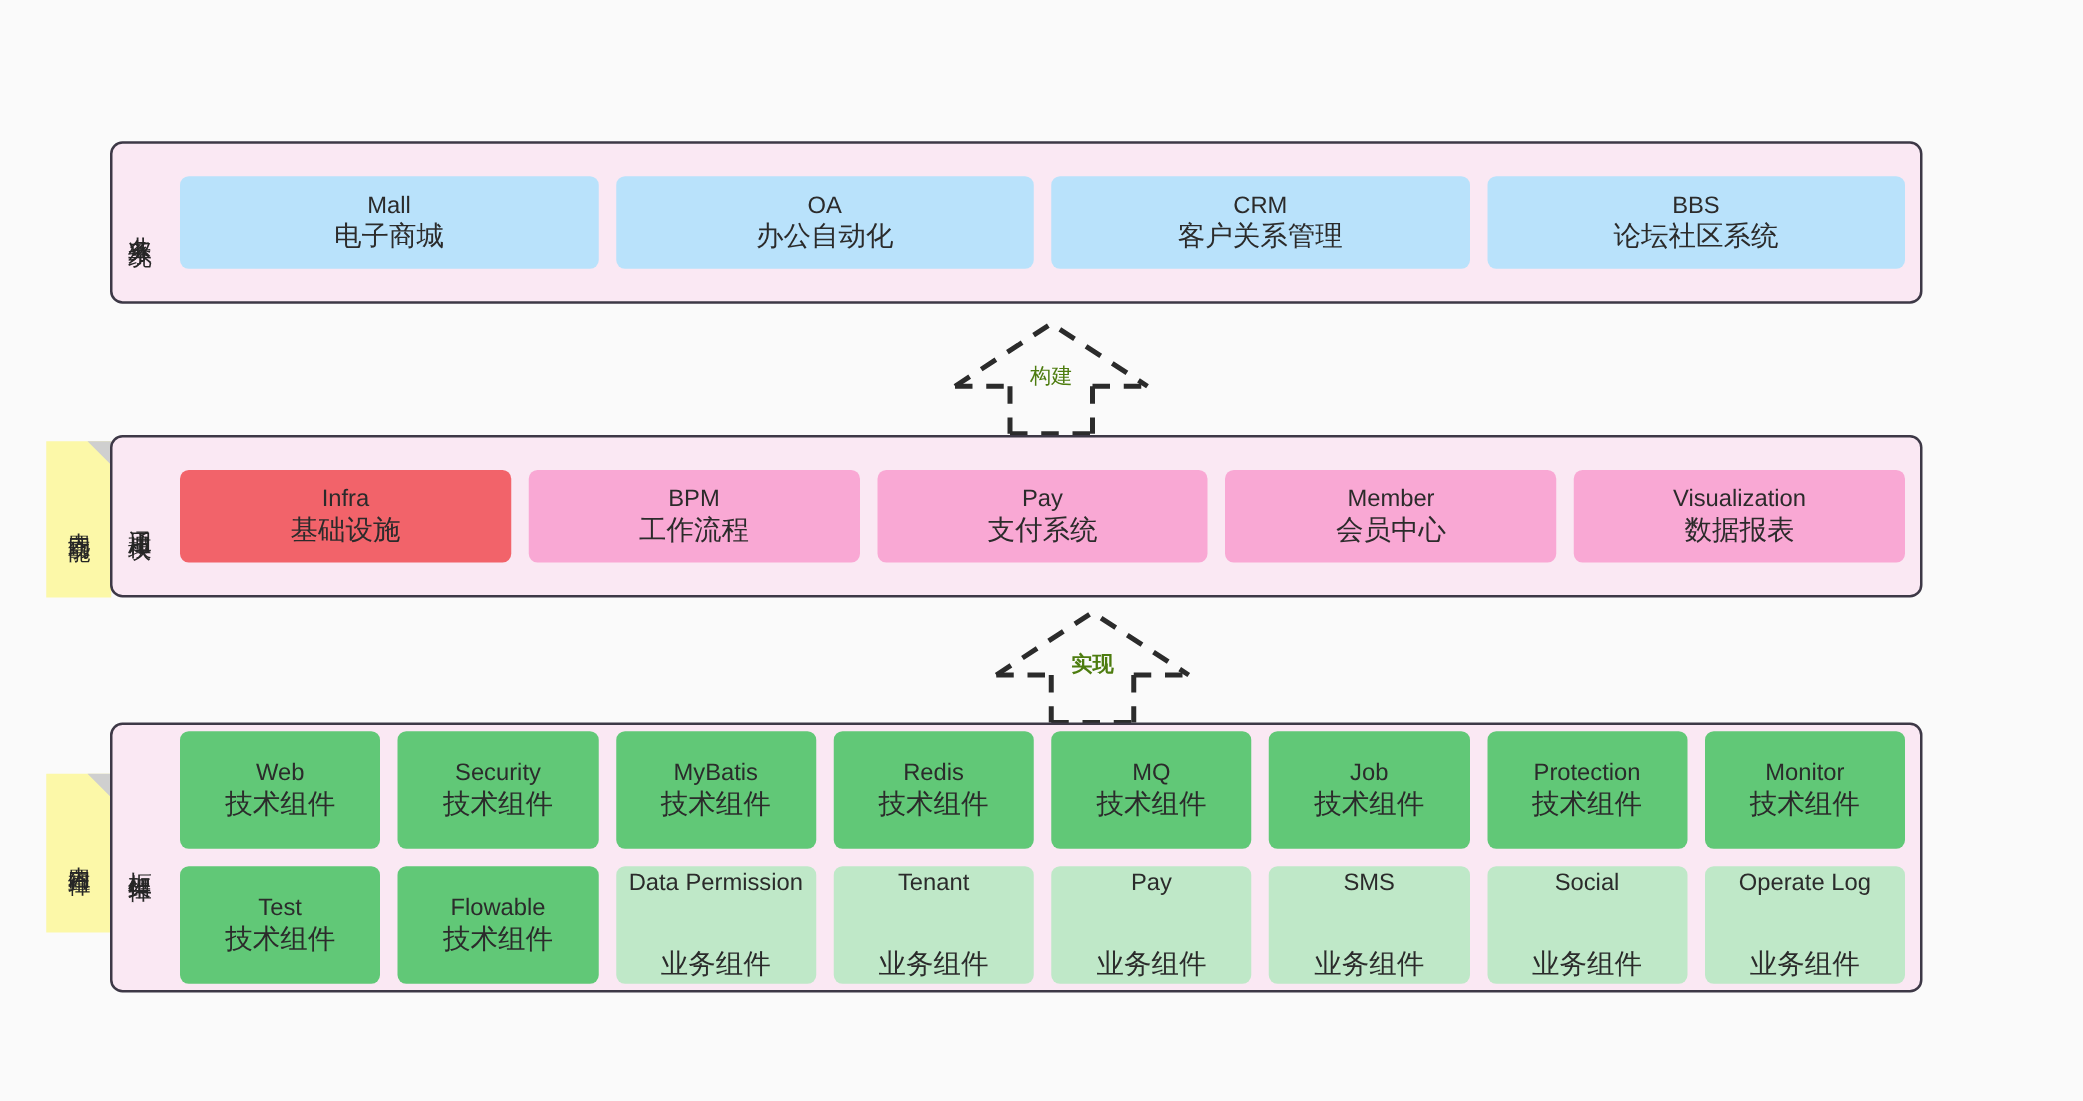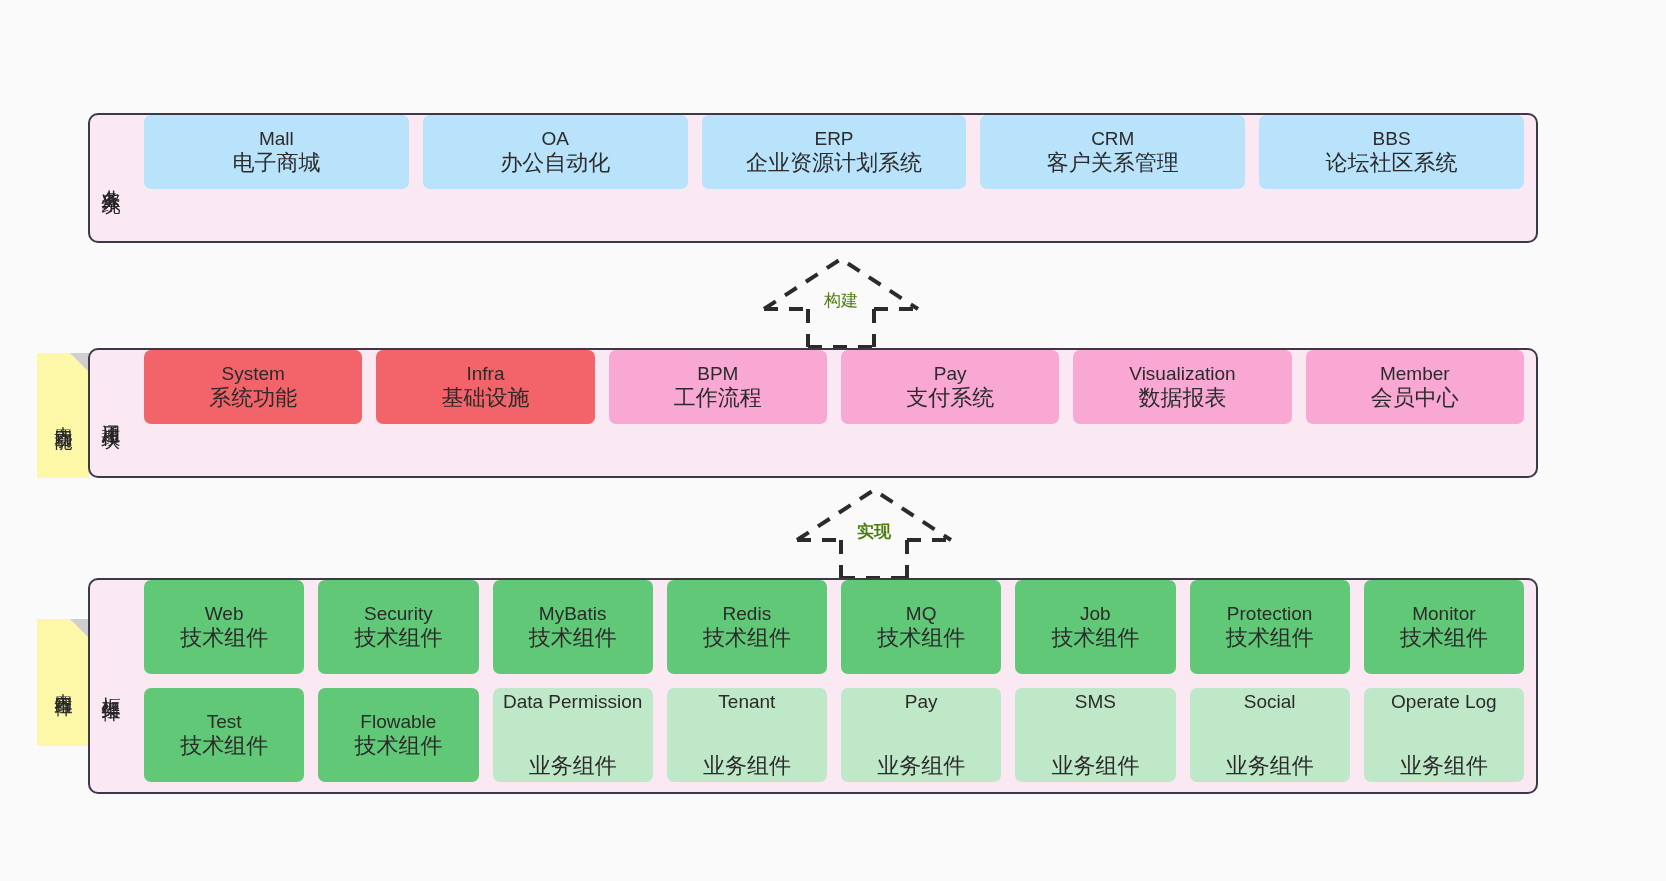--- a/index.html
+++ b/index.html
@@ -38,21 +38,21 @@
     writing-mode: vertical-rl;
     text-orientation: upright;
     letter-spacing: 2px;
     line-height: 1.05;
     white-space: nowrap;
   }
   .band-body {
     flex: 1 1 auto;
     display: flex;
     flex-direction: column;
-    justify-content: flex-start;
+    justify-content: center;
     gap: 14px;
     padding: 0 12px;
   }
   .row {
     display: flex;
     gap: 14px;
   }
   .cell {
     flex: 1 1 0;
     border-radius: 7px;
@@ -137,24 +137,20 @@
     <div class="band-title">业务系统</div>
     <div class="band-body">
       <div class="row">
         <div class="cell c-blue">
           <span class="en">Mall</span>
           <span class="cn">电子商城</span>
         </div>
         <div class="cell c-blue">
           <span class="en">OA</span>
           <span class="cn">办公自动化</span>
-        </div>
-        <div class="cell c-blue">
-          <span class="en">ERP</span>
-          <span class="cn">企业资源计划系统</span>
         </div>
         <div class="cell c-blue">
           <span class="en">CRM</span>
           <span class="cn">客户关系管理</span>
         </div>
         <div class="cell c-blue">
           <span class="en">BBS</span>
           <span class="cn">论坛社区系统</span>
         </div>
       </div>
@@ -175,42 +171,38 @@
 
   <div class="note" id="note-modules">
     <span class="fold"></span>
     <span>内置功能</span>
   </div>
   <div class="band" id="band-modules">
     <div class="band-title">通用模块</div>
     <div class="band-body">
       <div class="row">
         <div class="cell c-red">
-          <span class="en">System</span>
-          <span class="cn">系统功能</span>
-        </div>
-        <div class="cell c-red">
           <span class="en">Infra</span>
           <span class="cn">基础设施</span>
         </div>
         <div class="cell c-pink">
           <span class="en">BPM</span>
           <span class="cn">工作流程</span>
         </div>
         <div class="cell c-pink">
           <span class="en">Pay</span>
           <span class="cn">支付系统</span>
         </div>
         <div class="cell c-pink">
+          <span class="en">Member</span>
+          <span class="cn">会员中心</span>
+        </div>
+        <div class="cell c-pink">
           <span class="en">Visualization</span>
           <span class="cn">数据报表</span>
-        </div>
-        <div class="cell c-pink">
-          <span class="en">Member</span>
-          <span class="cn">会员中心</span>
         </div>
       </div>
     </div>
   </div>
 
   <div class="conn" id="conn-impl">
     <svg viewBox="0 0 170 96" xmlns="http://www.w3.org/2000/svg">
       <polyline points="8,56 85,6 162,56" fill="none" stroke="#2b2b2b" stroke-width="4" stroke-dasharray="14,11" stroke-linecap="butt"></polyline>
       <polyline points="8,56 52,56" fill="none" stroke="#2b2b2b" stroke-width="4" stroke-dasharray="14,11"></polyline>
       <polyline points="118,56 162,56" fill="none" stroke="#2b2b2b" stroke-width="4" stroke-dasharray="14,11"></polyline>

